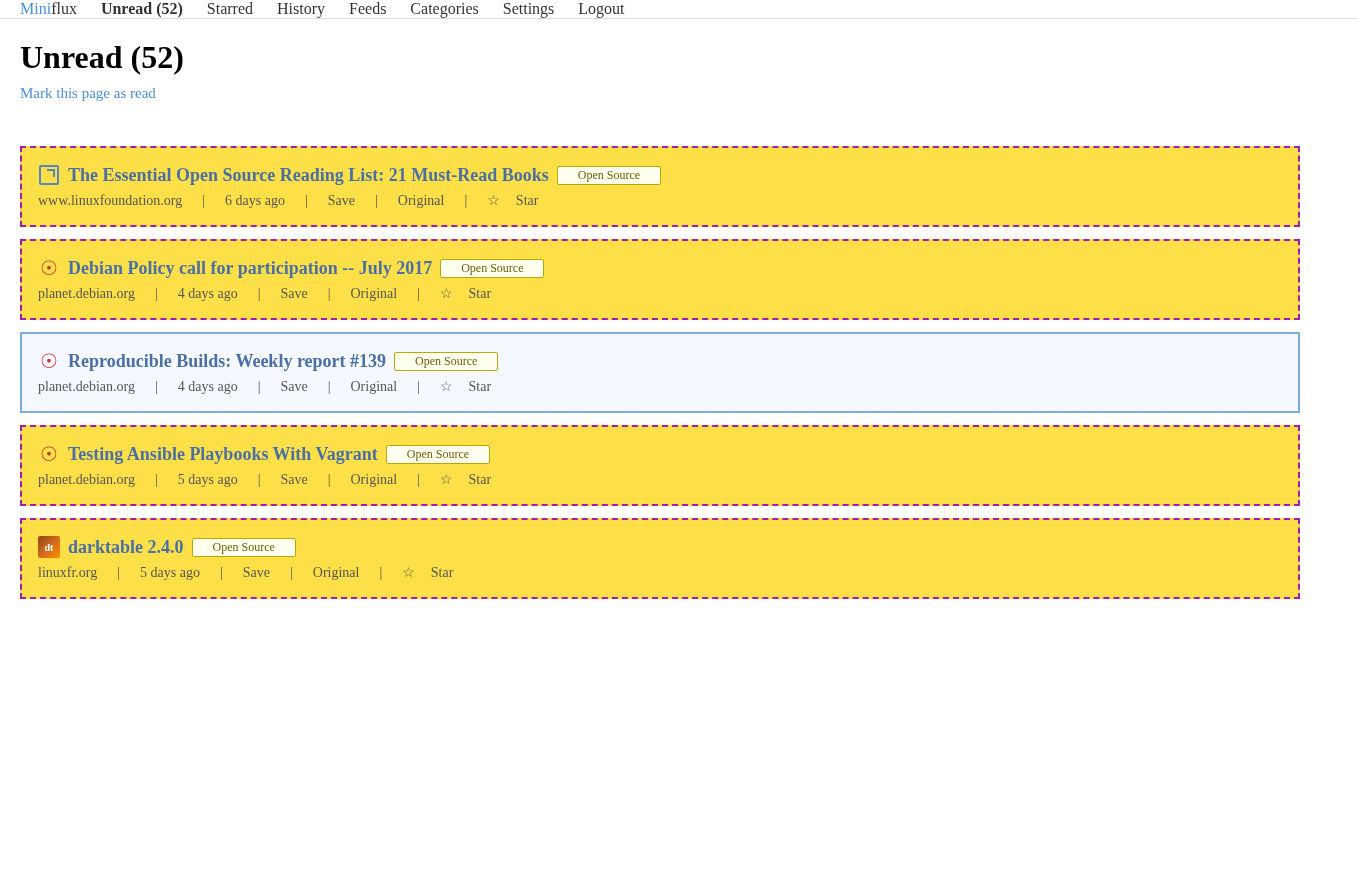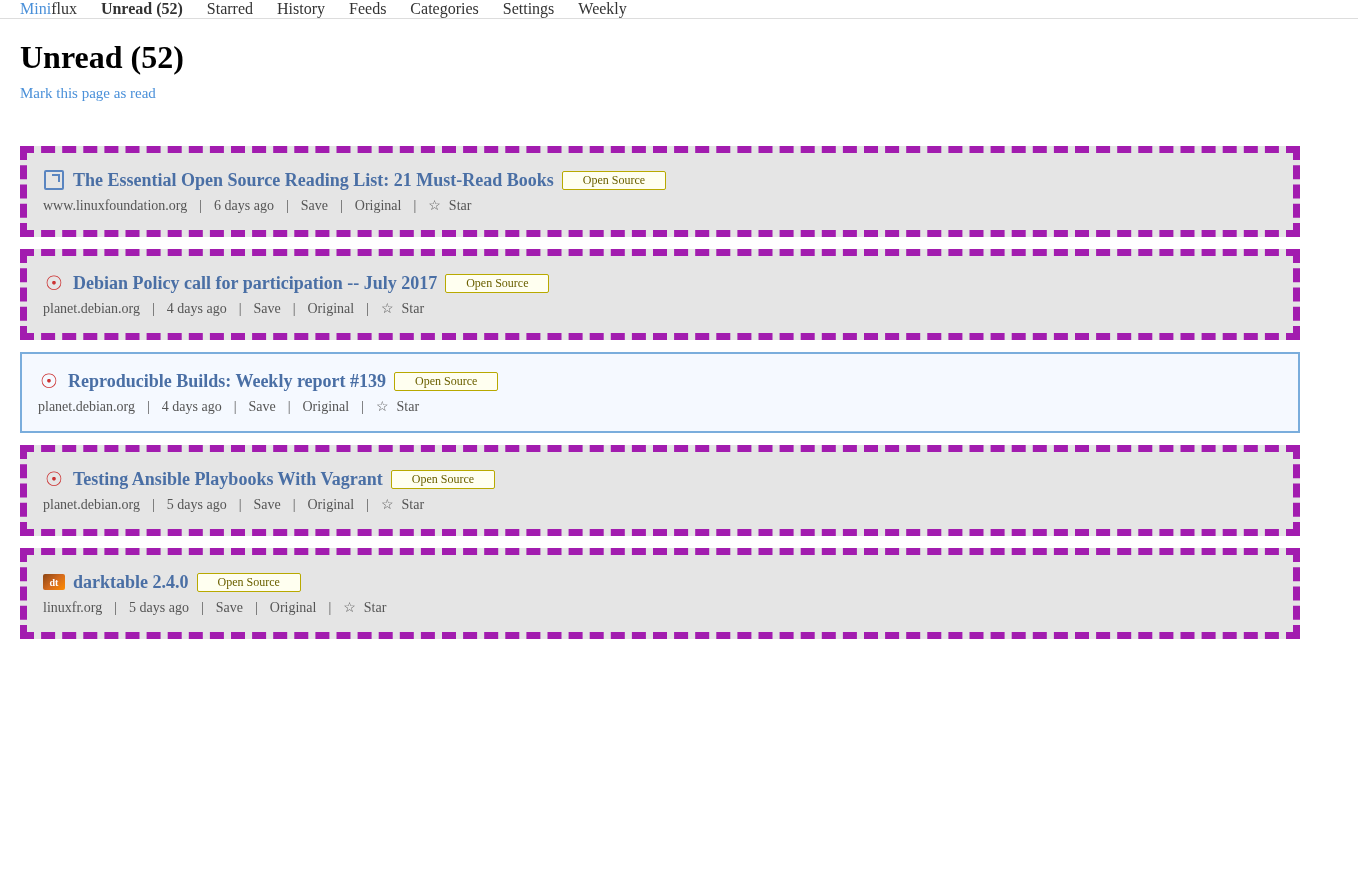--- a/index.html
+++ b/index.html
@@ -75,25 +75,25 @@
 
     
     .feed-list {
       margin-top: 20px;
       display: flex;
       flex-direction: column;
       gap: 0;
     }
 
     .feed-item {
-      border: 7px solid #a21caf;
+      border: 2px solid #a21caf;
       border-style: dashed;
       padding: 16px 16px;
       margin-bottom: 12px;
-      background: #e5e5e5;
+      background: #fde047;
     }
 
     .feed-item.active {
       border: 2px solid #7aaddc;
       border-style: solid;
       background: #f5f9ff;
     }
 
     .feed-item-title-row {
       display: flex;
@@ -160,21 +160,21 @@
       border-radius: 2px;
       background: #fffff0;
       white-space: nowrap;
     }
 
     .feed-item-meta {
       font-size: 14px;
       color: #555;
       display: flex;
       align-items: flex-end;
-      gap: 8px;
+      gap: 16px;
       flex-wrap: wrap;
     }
 
     .feed-item-meta span {
       color: #555;
     }
 
     .feed-item-meta a {
       color: #555;
       text-decoration: none;
@@ -186,21 +186,21 @@
     }
 
     .star-icon {
       color: #888;
       font-size: 14px;
     }
 
     
     .icon-darktable {
       width: 22px;
-      height: 16px;
+      height: 22px;
       border-radius: 2px;
       background: linear-gradient(135deg, #8B4513, #D2691E, #FF8C00);
       display: inline-flex;
       align-items: center;
       justify-content: center;
       font-size: 10px;
       color: white;
       font-weight: bold;
     }
   </style>
@@ -212,21 +212,21 @@
     <span class="mini-colored">Mini</span><span>flux</span>
   </div>
   <a href="#" class="nav-link active">
     <span>Unread</span> <span>(52)</span>
   </a>
   <a href="#" class="nav-link">Starred</a>
   <a href="#" class="nav-link">History</a>
   <a href="#" class="nav-link">Feeds</a>
   <a href="#" class="nav-link">Categories</a>
   <a href="#" class="nav-link">Settings</a>
-  <a href="#" class="nav-link">Weekly</a>
+  <a href="#" class="nav-link">Logout</a>
 </nav>
 
 <div class="main-content">
   <h1 class="page-title">Unread (52)</h1>
   <a href="#" class="mark-read-link">Mark this page as read</a>
 
   <div class="feed-list">
 
     <div class="feed-item">
       <div class="feed-item-title-row">

